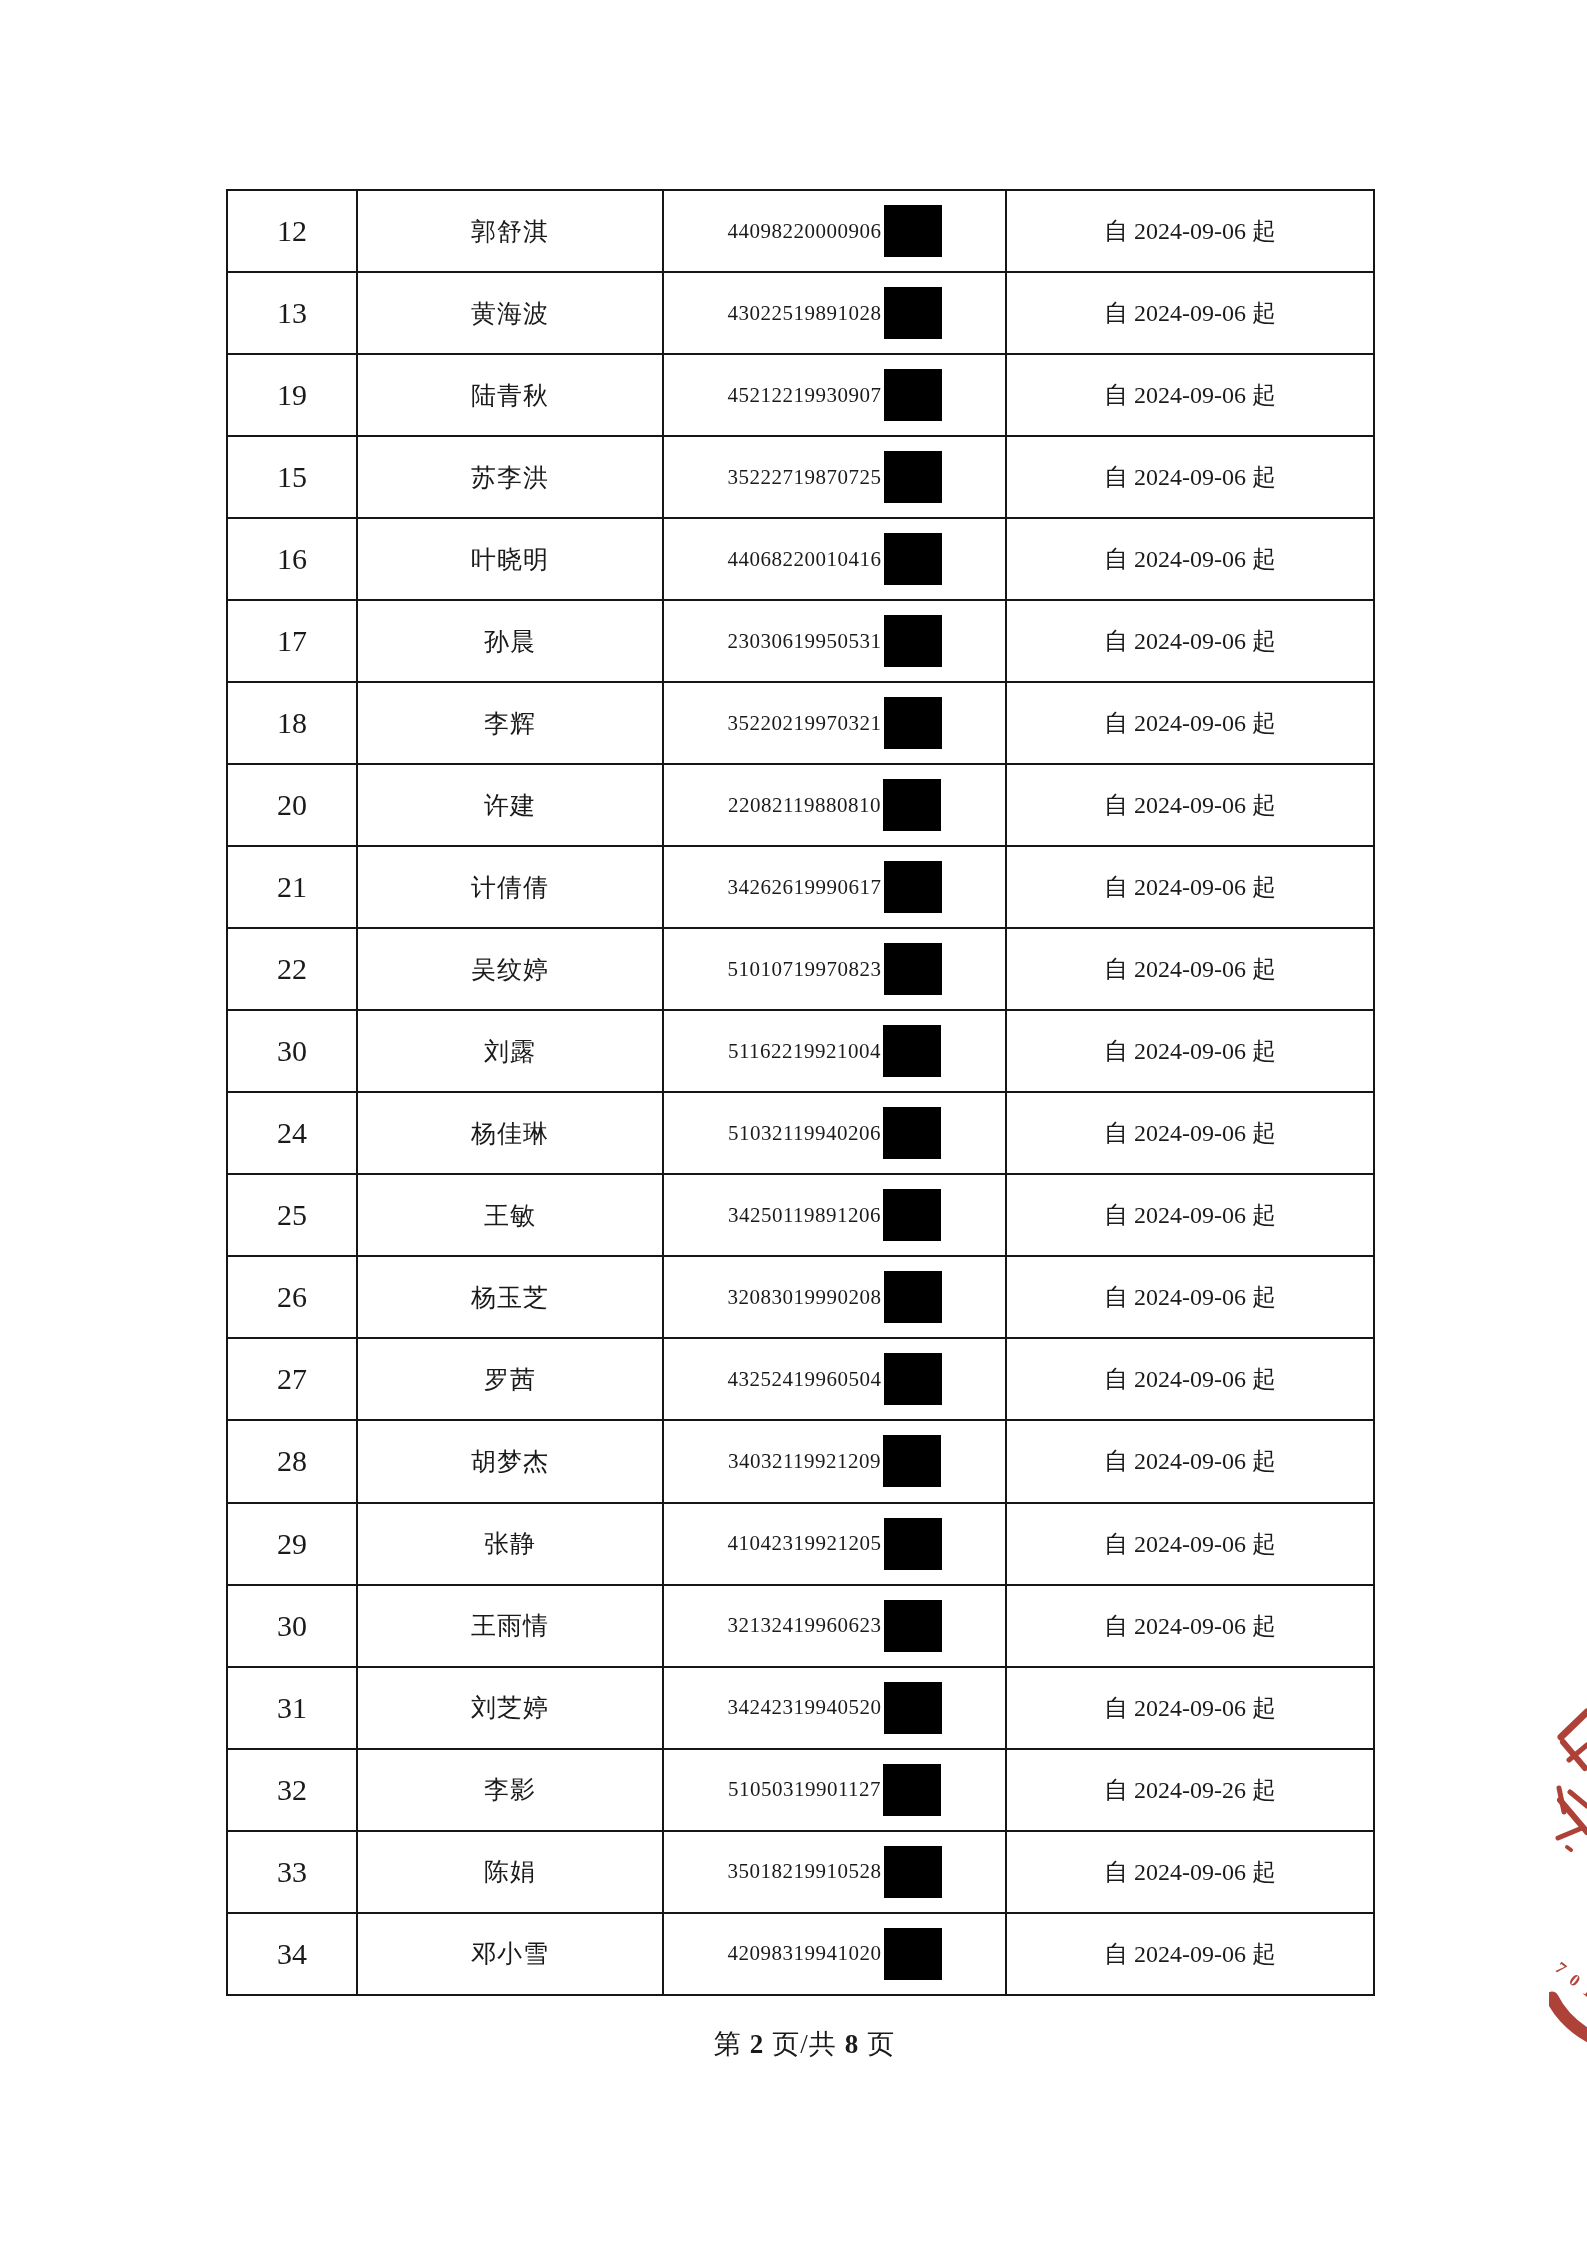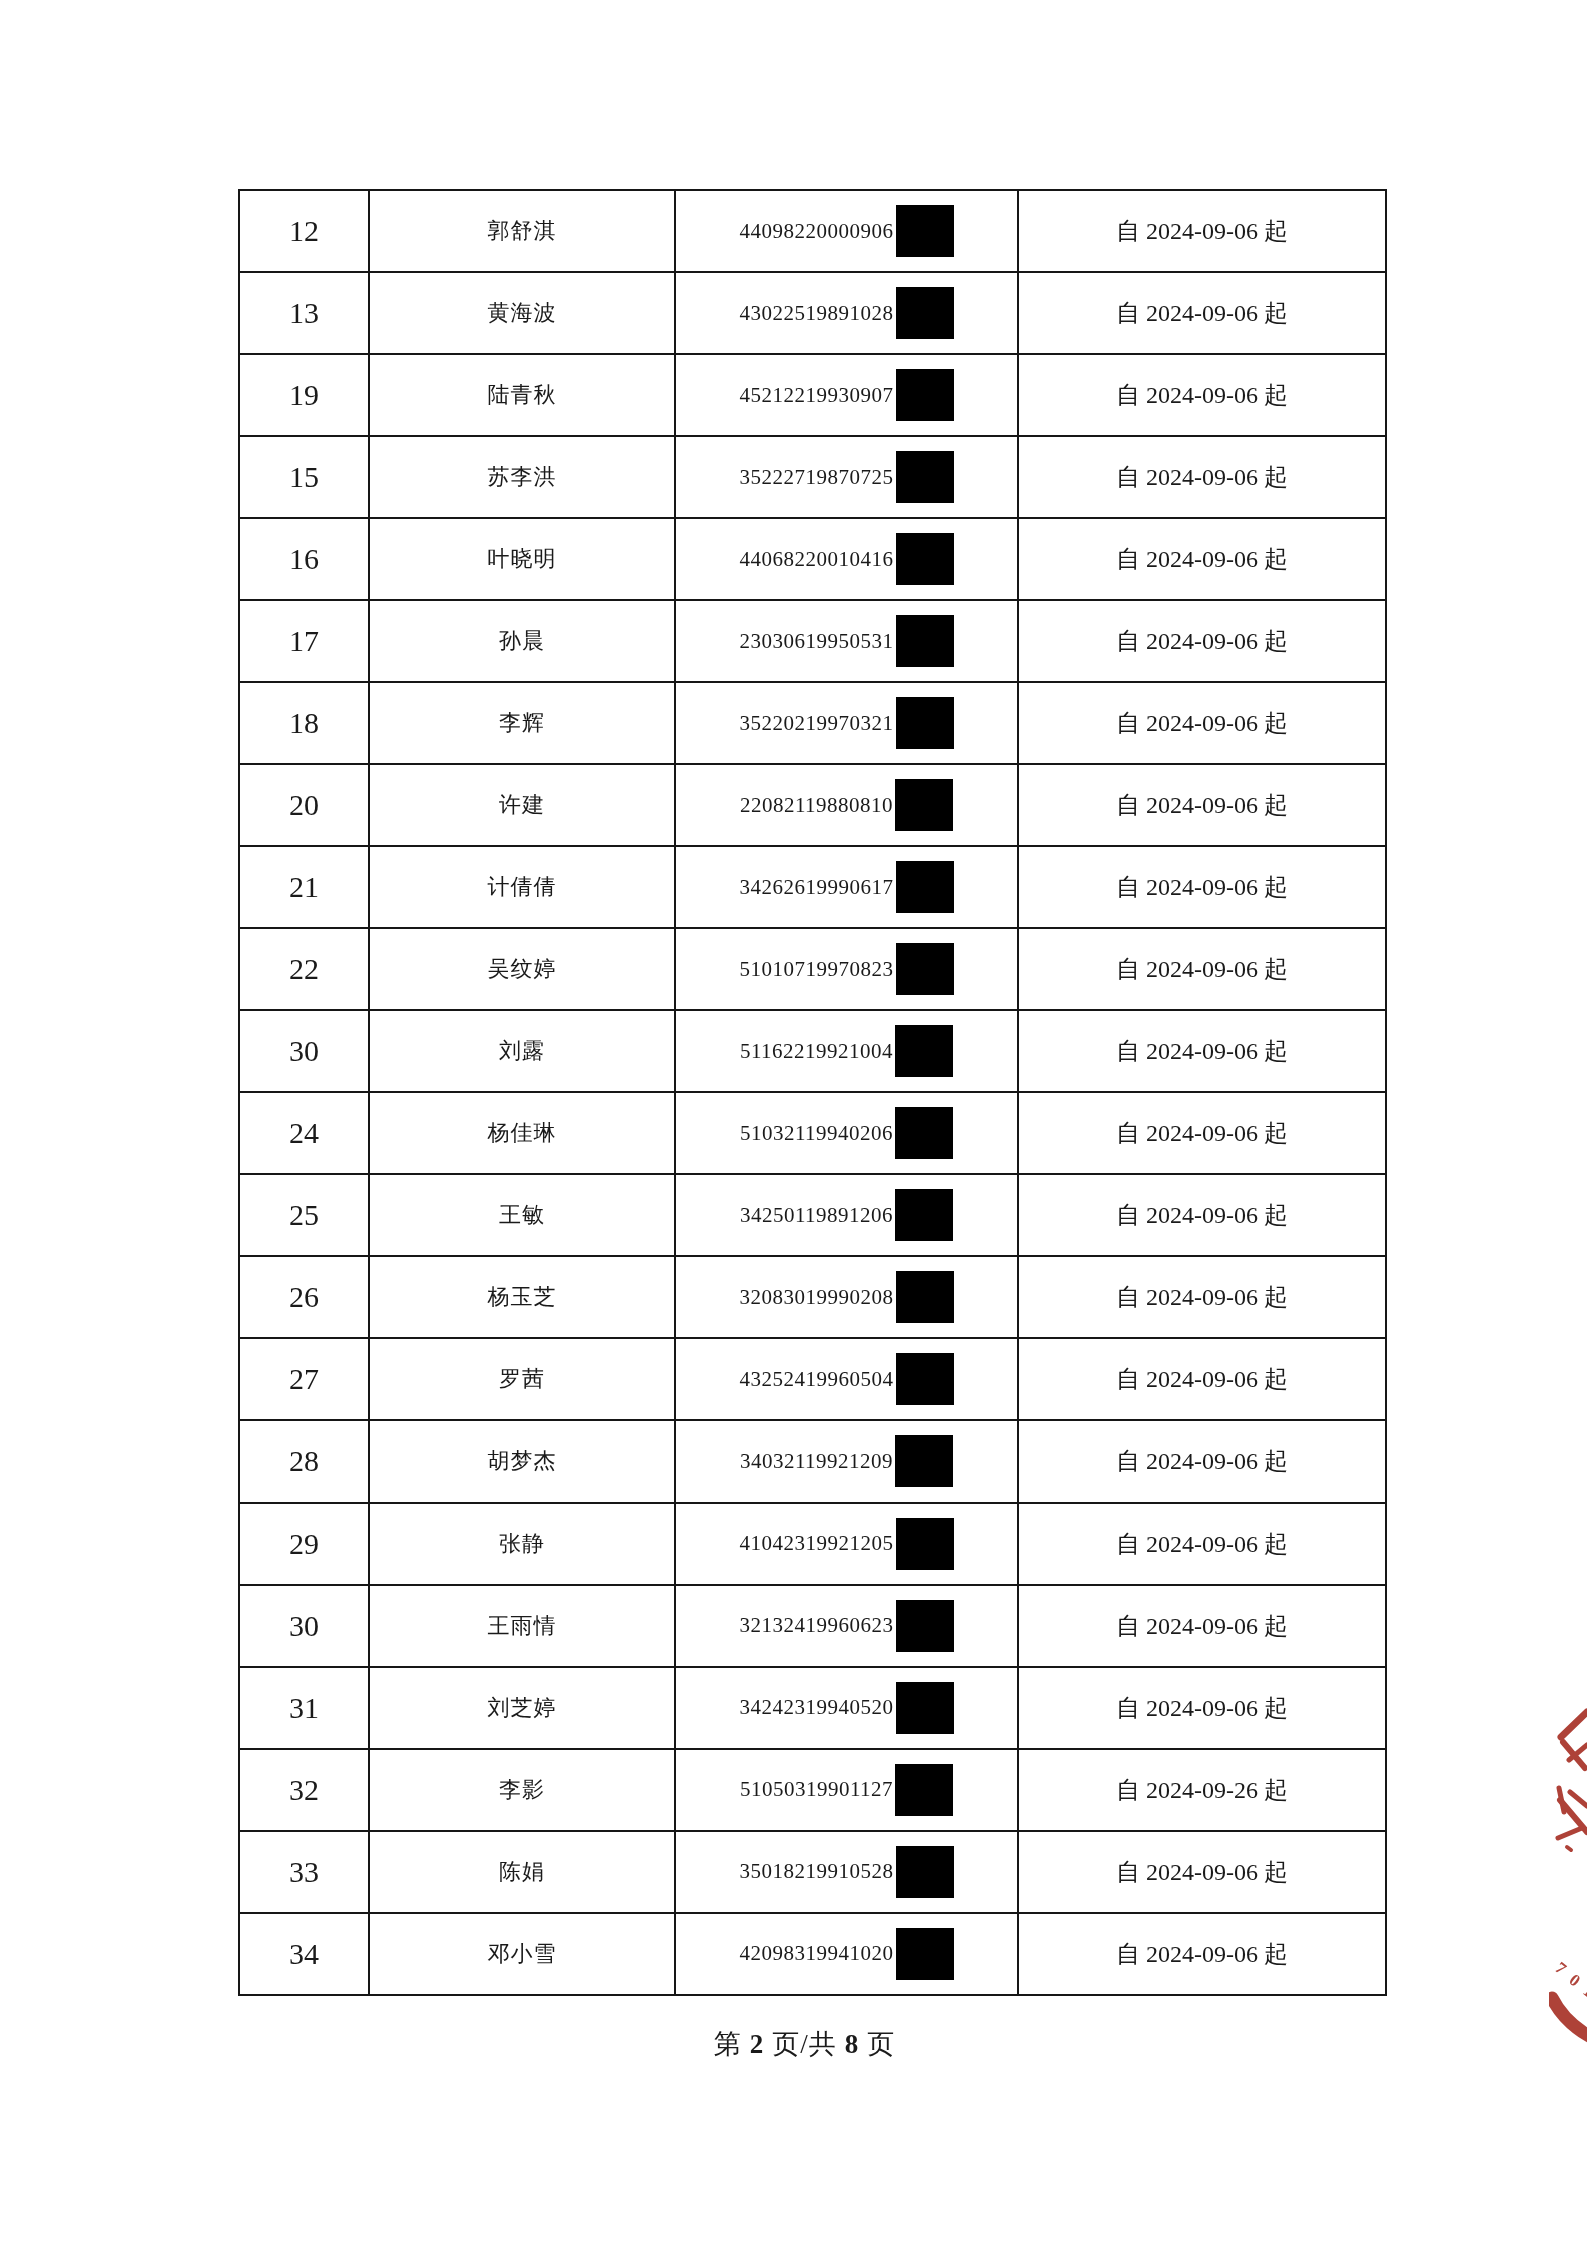--- a/index.html
+++ b/index.html
@@ -4,31 +4,31 @@
 <style>
   html,body{margin:0;padding:0;}
   body{
     width:1587px;height:2245px;position:relative;overflow:hidden;
     background:#ffffff;color:#1a1a1a;
     font-family:"Liberation Serif","DejaVu Serif",serif;
   }
   .sheet{position:absolute;inset:0;background:#ffffff;}
 
   table.roster{
-    position:absolute;left:238px;top:189px;
+    position:absolute;left:226px;top:189px;
     width:1147px;height:1807px;
     border-collapse:collapse;table-layout:fixed;
   }
   table.roster td{
     border:2px solid #161616;
     text-align:center;vertical-align:middle;
     padding:0;overflow:hidden;
   }
   .no-cell{font-size:30px;}
-  .name-cell{font-size:22px;letter-spacing:1px;}
+  .name-cell{font-size:25px;letter-spacing:1px;}
   .id-wrap{display:flex;align-items:center;justify-content:center;}
   .id-text{font-size:21px;letter-spacing:.5px;white-space:nowrap;}
   .redact{display:inline-block;width:58px;height:52px;background:#000;margin-left:2px;flex:0 0 auto;}
   .validity-cell{font-size:24px;white-space:nowrap;}
   td.valign-top{vertical-align:top;padding-top:5px;}
 
   .page-footer{
     position:absolute;left:11px;top:2026px;width:100%;
     text-align:center;font-size:27px;letter-spacing:1px;
   }

